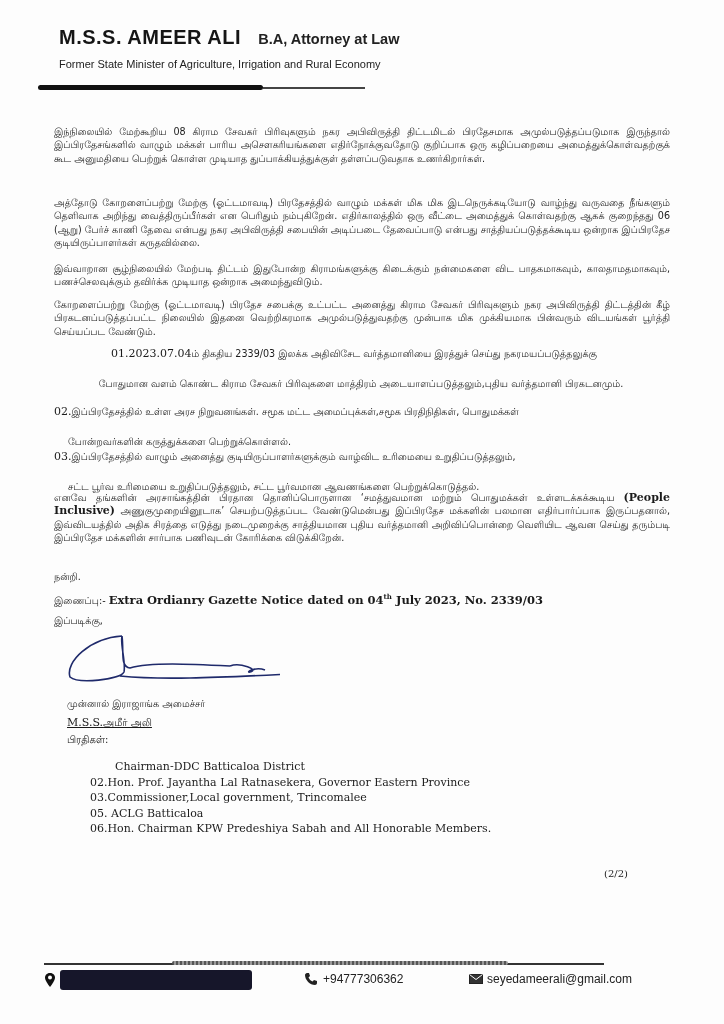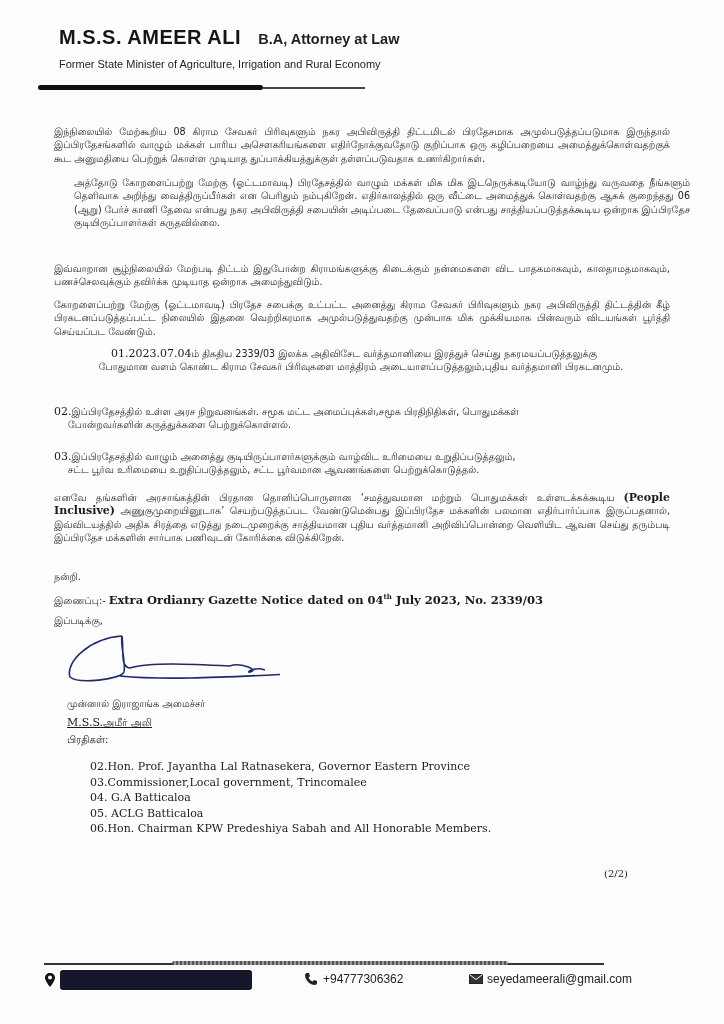--- a/index.html
+++ b/index.html
@@ -10,26 +10,26 @@
     .letterhead { position: absolute; left: 36px; top: 26px; margin-left: 23px; }
     .lh-name { font-family: "Liberation Sans", sans-serif; font-weight: bold; font-size: 20px; letter-spacing: 0.5px; color: #151515; }
     .lh-qual { font-family: "Liberation Sans", sans-serif; font-weight: bold; font-size: 14.5px; margin-left: 12px; color: #222; }
     .lh-sub { font-family: "Liberation Sans", sans-serif; font-size: 11px; margin-top: 9px; color: #222; }
     .lh-rule { position: absolute; left: 38px; top: 85px; width: 225px; height: 5px; background: #111; border-radius: 3px; }
     .lh-rule2 { position: absolute; left: 263px; top: 87px; width: 102px; height: 1.5px; background: #444; }
 
     .body-text { position: absolute; left: 54px; width: 616px; font-size: 9.6px; line-height: 13.3px; text-align: justify; color: #1b1b1b; }
     .para { margin: 0; }
     .p1 { top: 125px; }
-    .p2 { top: 176px; margin-left: 20px; }
+    .p2 { top: 196px; }
     .p3 { top: 262px; }
     .p4 { top: 298px; }
     .list-item { position: absolute; left: 54px; width: 600px; font-size: 9.6px; line-height: 13.3px; color: #1b1b1b; }
     .list-item .num { font-family: "DejaVu Serif", serif; font-size: 11px; }
-    .list-item .cont { padding-left: 14px; display: block; }
+    .list-item .cont { padding-left: 14px; display: block; margin-top: 17px; }
     .li1 { top: 347px; text-align: center; }
     .li2 { top: 405px; }
     .li3 { top: 450px; }
     .p5 { top: 491px; }
     .serif-inline { font-family: "DejaVu Serif", serif; font-weight: bold; font-size: 11px; }
     .thanks { position: absolute; left: 54px; top: 571px; font-size: 9.6px; }
     .enclosure { position: absolute; left: 54px; top: 592px; font-size: 9.6px; }
     .enclosure .en { font-family: "DejaVu Serif", serif; font-size: 11.5px; font-weight: bold; }
     .enclosure sup { font-size: 7px; }
     .closing { position: absolute; left: 54px; top: 615px; font-size: 9.6px; }
@@ -98,24 +98,24 @@
 </svg>
 
 <div class="sig-name">
   <span class="serif">M.S.S.</span><span>அமீர் அலி</span>
 </div>
 <div class="sig-title">முன்னால் இராஜாங்க அமைச்சர்</div>
 
 <div class="copies-label">பிரதிகள்:</div>
 <div class="copies">
   <div>
+    <span class="indent">Chairman-DDC Batticaloa District</span>
   </div>
   <div>02.Hon. Prof. Jayantha Lal Ratnasekera, Governor Eastern Province</div>
   <div>03.Commissioner,Local government, Trincomalee</div>
-  <div>04. G.A Batticaloa</div>
   <div>05. ACLG Batticaloa</div>
   <div>06.Hon. Chairman KPW Predeshiya Sabah and All Honorable Members.</div>
 </div>
 
 <div class="page-num">(2/2)</div>
 
 <div class="footer-rule"></div>
 <div class="footer-rule-mid"></div>
 
 <div class="footer">

